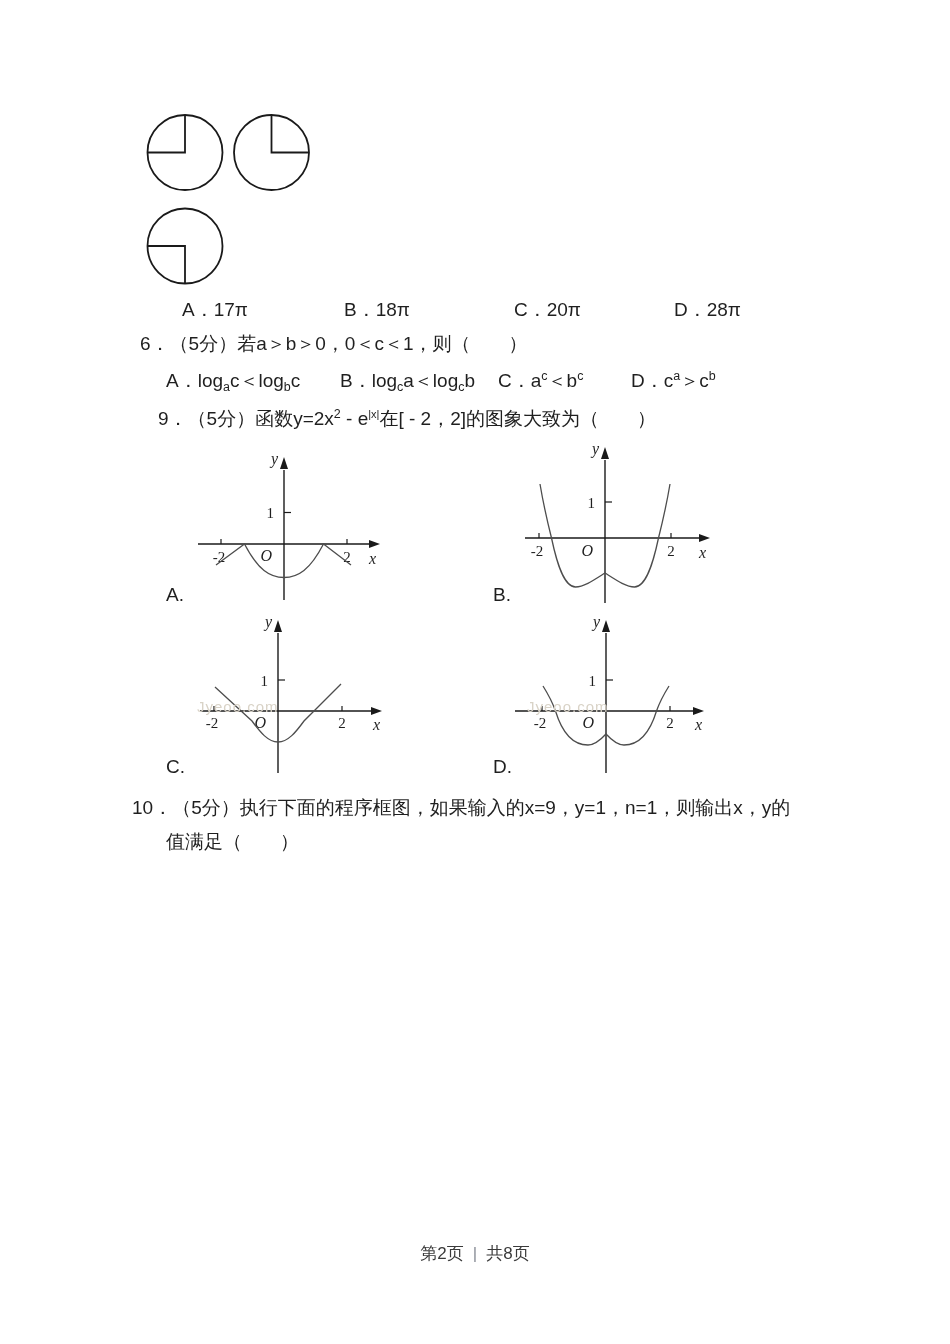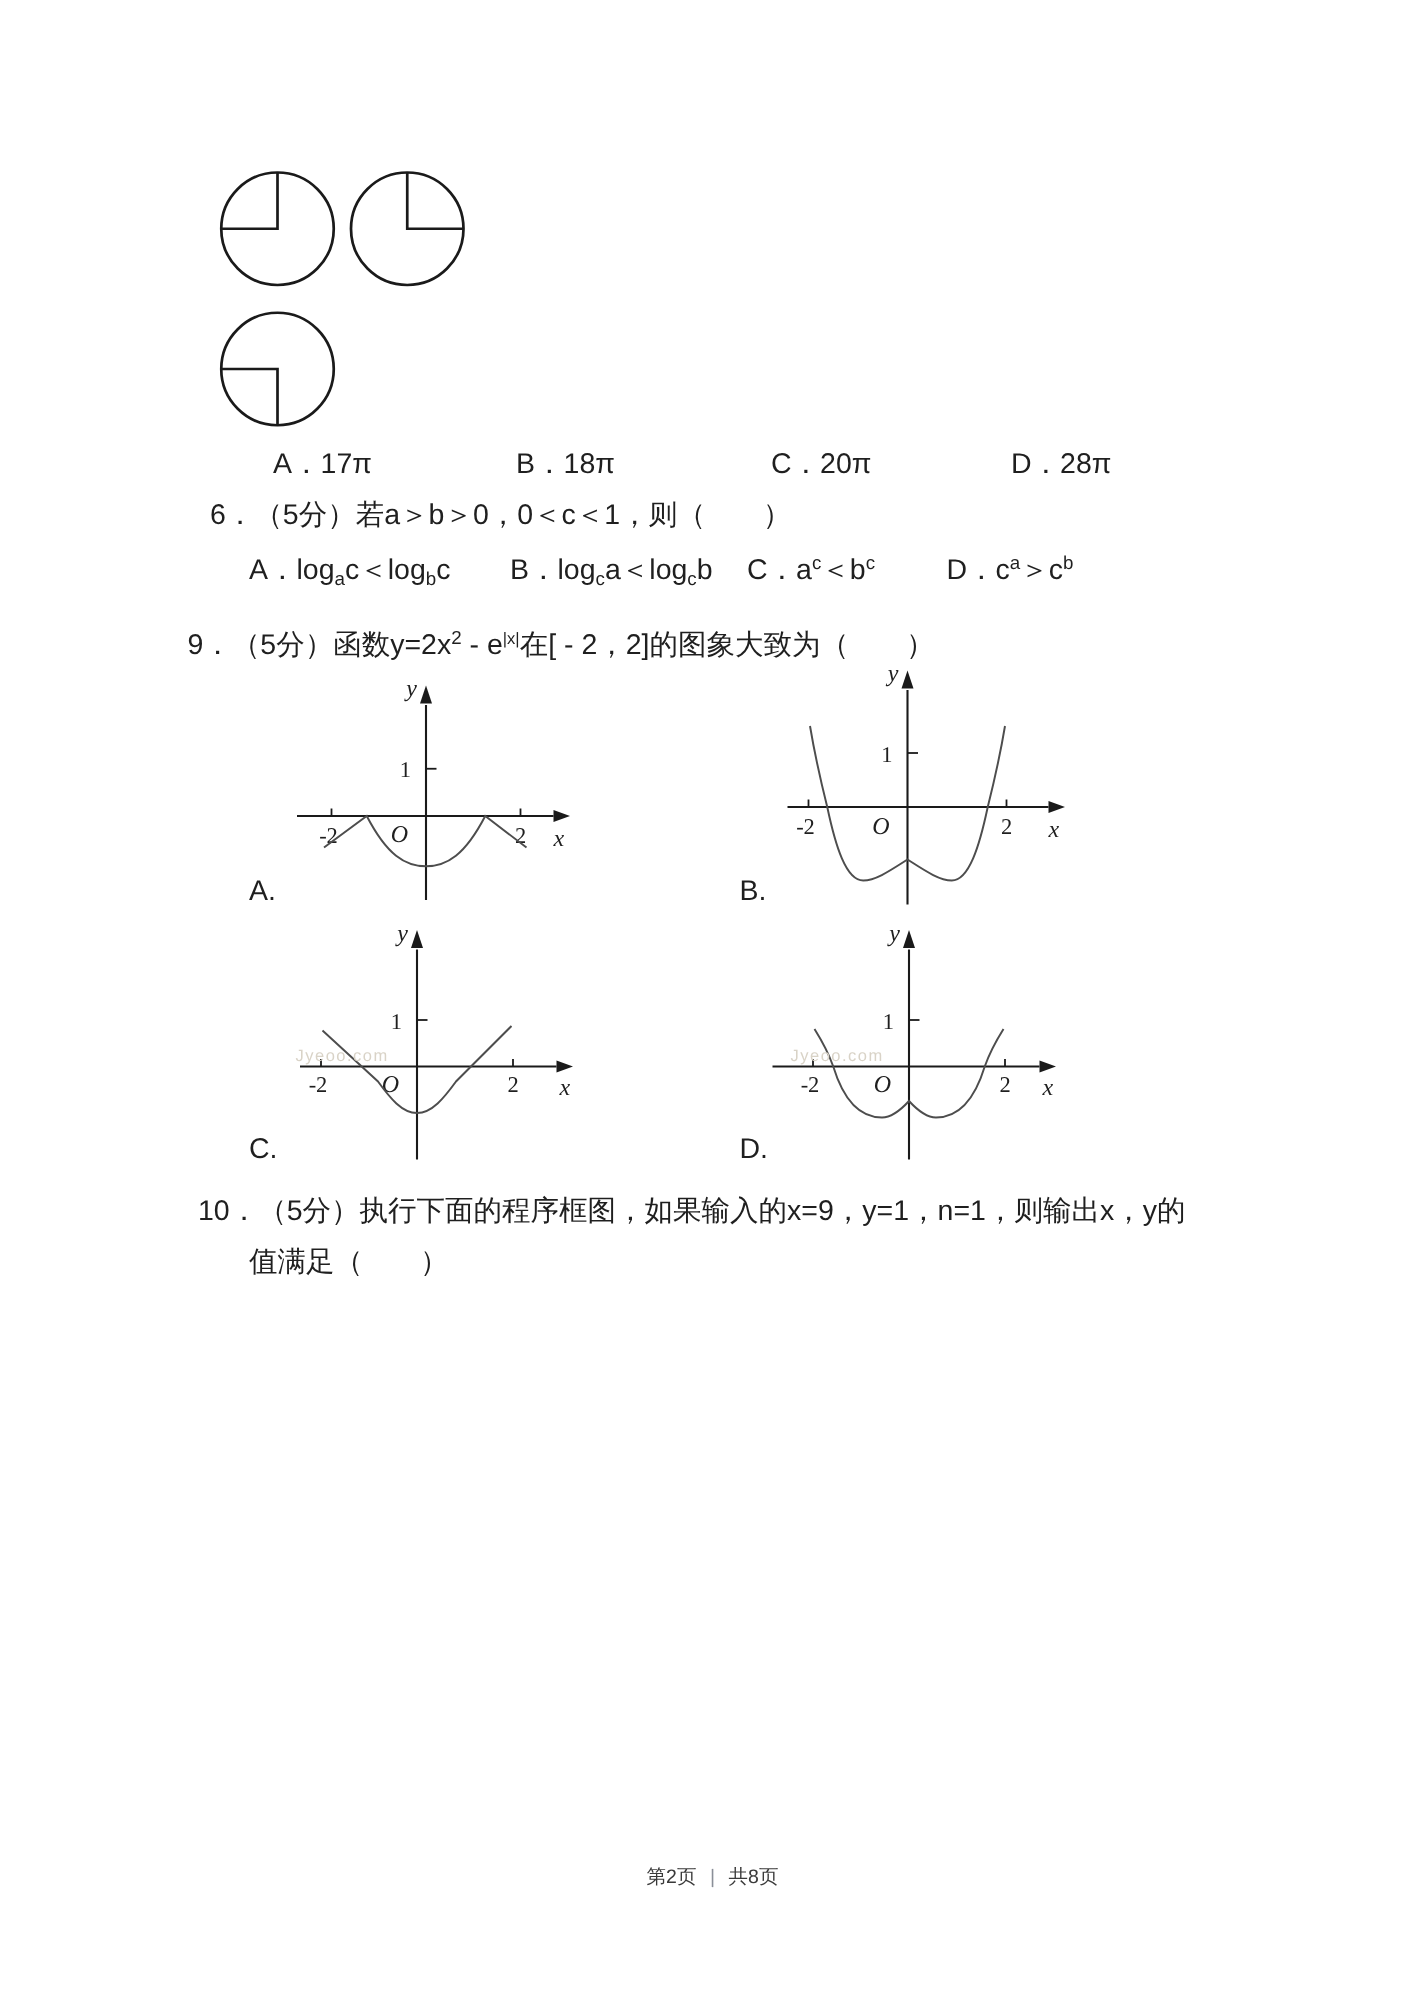--- a/index.html
+++ b/index.html
@@ -16,22 +16,22 @@
   sup.sx{font-size:11px;vertical-align:7px;line-height:0;}
   .glabel{font-size:19px;}
   svg{position:absolute;overflow:visible;}
   .axline{stroke:#1a1a1a;stroke-width:1.4;}
   .tick{stroke:#1a1a1a;stroke-width:1.2;}
   .arrow{fill:#1a1a1a;stroke:none;}
   .curve{fill:none;stroke:#4d4d4d;stroke-width:1.3;}
   .shape{fill:none;stroke:#1a1a1a;stroke-width:1.8;}
   text.axletter{font:italic 16px "Liberation Serif","DejaVu Serif",serif;fill:#1f1f1f;}
   text.ticklabel{font:15px "Liberation Serif","DejaVu Serif",serif;fill:#1f1f1f;}
-  .wm{color:#d9d3c7;font-size:11px;letter-spacing:1px;}
-  .footer{left:0;right:0;text-align:center;font-size:13px;color:#3a3a3a;}
+  .wm{color:#d9d3c7;font-size:15px;letter-spacing:1px;}
+  .footer{left:0;right:0;text-align:center;font-size:17px;color:#3a3a3a;}
   .sep{color:#8a8f98;margin:0 9px;}
 </style>
 </head>
 <body>
 
 <svg class="abs" style="left:140px;top:105px;" width="250" height="190" viewBox="0 0 250 190">
   <circle class="shape" cx="45" cy="47.5" r="37.5"></circle>
   <path class="shape" d="M45,10 L45,47.5 L7.5,47.5"></path>
   <circle class="shape" cx="131.5" cy="47.5" r="37.5"></circle>
   <path class="shape" d="M131.5,10 L131.5,47.5 L169,47.5"></path>
@@ -48,21 +48,21 @@
 
 <div class="abs qtext" style="left:140px;top:333px;">6．（5分）若a＞b＞0，0＜c＜1，则（　　）</div>
 
 <div class="abs qtext" style="left:166px;top:370px;width:720px;height:24px;">
   <span class="opt" style="left:0px"><span>A．</span><span>log</span><sub class="s">a</sub><span>c＜log</span><sub class="s">b</sub><span>c</span></span>
   <span class="opt" style="left:174px"><span>B．</span><span>log</span><sub class="s">c</sub><span>a＜log</span><sub class="s">c</sub><span>b</span></span>
   <span class="opt" style="left:332px"><span>C．</span><span>a</span><sup class="s">c</sup><span>＜b</span><sup class="s">c</sup></span>
   <span class="opt" style="left:465px"><span>D．</span><span>c</span><sup class="s">a</sup><span>＞c</span><sup class="s">b</sup></span>
 </div>
 
-<div class="abs qtext" style="left:125px;top:408px;margin-top:12px;"><span>9．（5分）函数y=2x</span><sup class="s">2</sup><span> - e</span><sup class="sx">|x|</sup><span>在[ - 2，2]的图象大致为（　　）</span></div>
+<div class="abs qtext" style="left:158px;top:408px;"><span>9．（5分）函数y=2x</span><sup class="s">2</sup><span> - e</span><sup class="sx">|x|</sup><span>在[ - 2，2]的图象大致为（　　）</span></div>
 
 <svg style="left:188px;top:446px;" width="200" height="162" viewBox="0 0 200 162">
   <line class="axline" x1="96" y1="24" x2="96" y2="154"></line>
   <polygon class="arrow" points="96,11 92,23 100,23"></polygon>
   <line class="axline" x1="10" y1="98" x2="181" y2="98"></line>
   <polygon class="arrow" points="192,98 181,94 181,102"></polygon>
   <line class="tick" x1="96" y1="66.5" x2="103" y2="66.5"></line>
   <line class="tick" x1="33" y1="93" x2="33" y2="98"></line>
   <line class="tick" x1="159" y1="93" x2="159" y2="98"></line>
   <text class="ticklabel" x="86" y="72" text-anchor="end">1</text>

